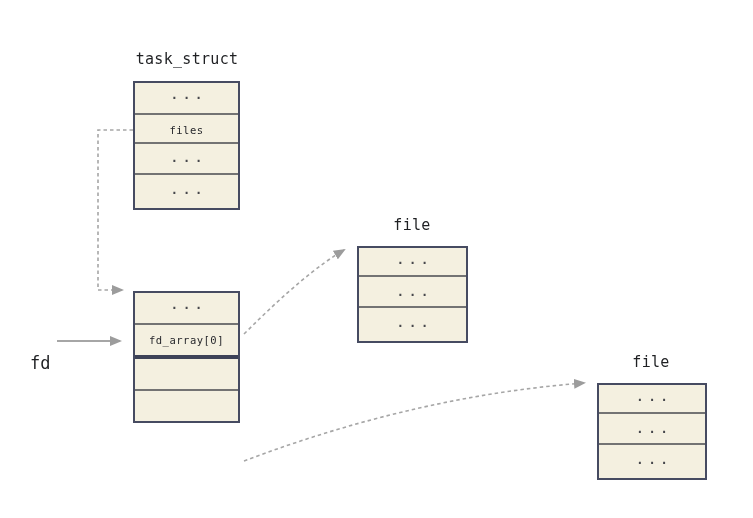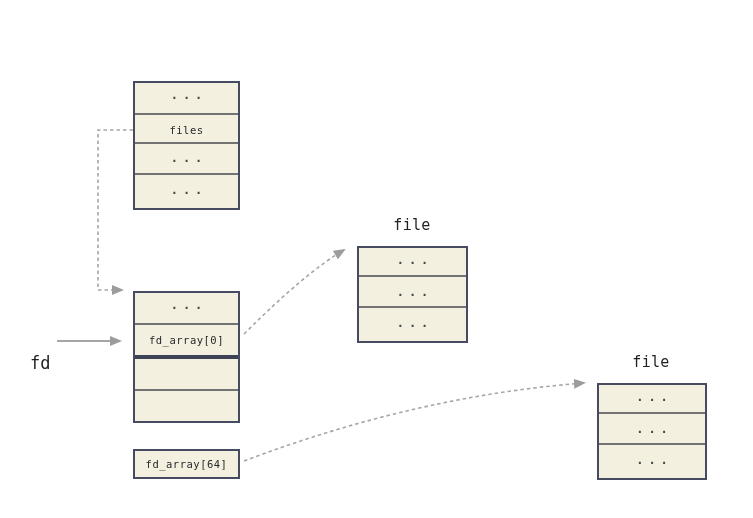--- a/index.html
+++ b/index.html
@@ -64,20 +64,21 @@
     left:0;top:0;
     width:753px;height:518px;
     pointer-events:none;
   }
 </style>
 </head>
 <body>
 
 <div id="canvas">
 
+  <div class="struct-title" style="left:127px;top:50px;width:120px;">task_struct</div>
 
 
   <div class="struct-title" style="left:382px;top:216px;width:60px;">file</div>
 
   <div class="struct-title" style="left:621px;top:353px;width:60px;">file</div>
 
   <div class="fd-label" style="left:30px;top:331px;">fd</div>
 
   <div class="struct-box" style="left:133px;top:81px;width:107px;height:129px;">
     <div class="cell dots">...</div>
@@ -86,23 +87,20 @@
     <div class="cell dots">...</div>
   </div>
 
   <div class="struct-box" style="left:133px;top:291px;width:107px;height:132px;">
     <div class="cell dots">...</div>
     <div class="cell">fd_array[0]</div>
     <div class="cell thick-top"></div>
     <div class="cell"></div>
   </div>
 
-  <div class="struct-box" style="left:133px;top:449px;width:107px;height:30px;">
-    <div class="cell">fd_array[64]</div>
-  </div>
 
   <div class="struct-box" style="left:357px;top:246px;width:111px;height:97px;">
     <div class="cell dots">...</div>
     <div class="cell dots">...</div>
     <div class="cell dots">...</div>
   </div>
 
   <div class="struct-box" style="left:597px;top:383px;width:110px;height:97px;">
     <div class="cell dots">...</div>
     <div class="cell dots">...</div>

